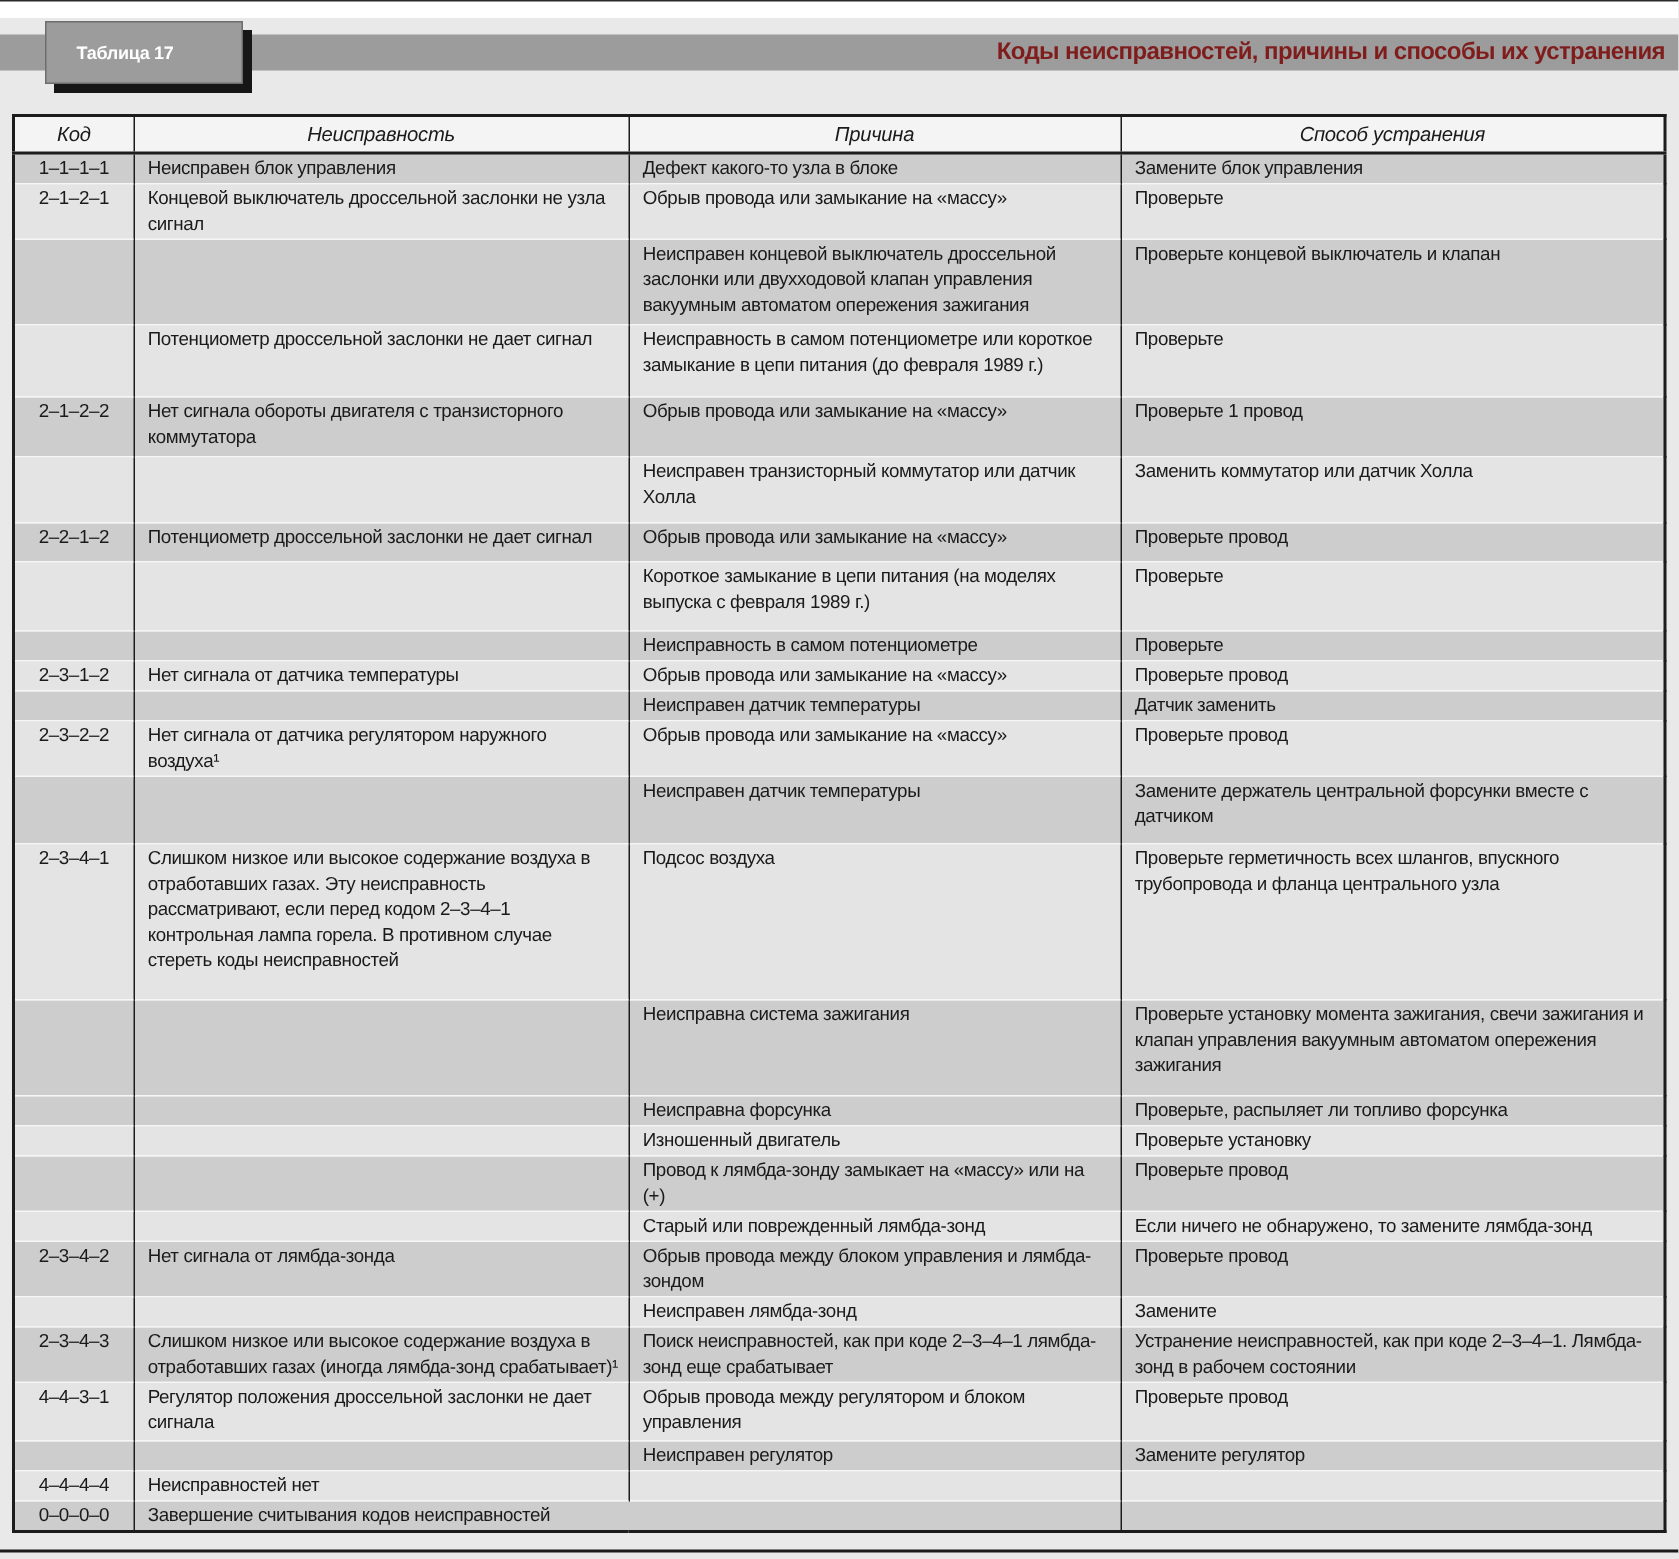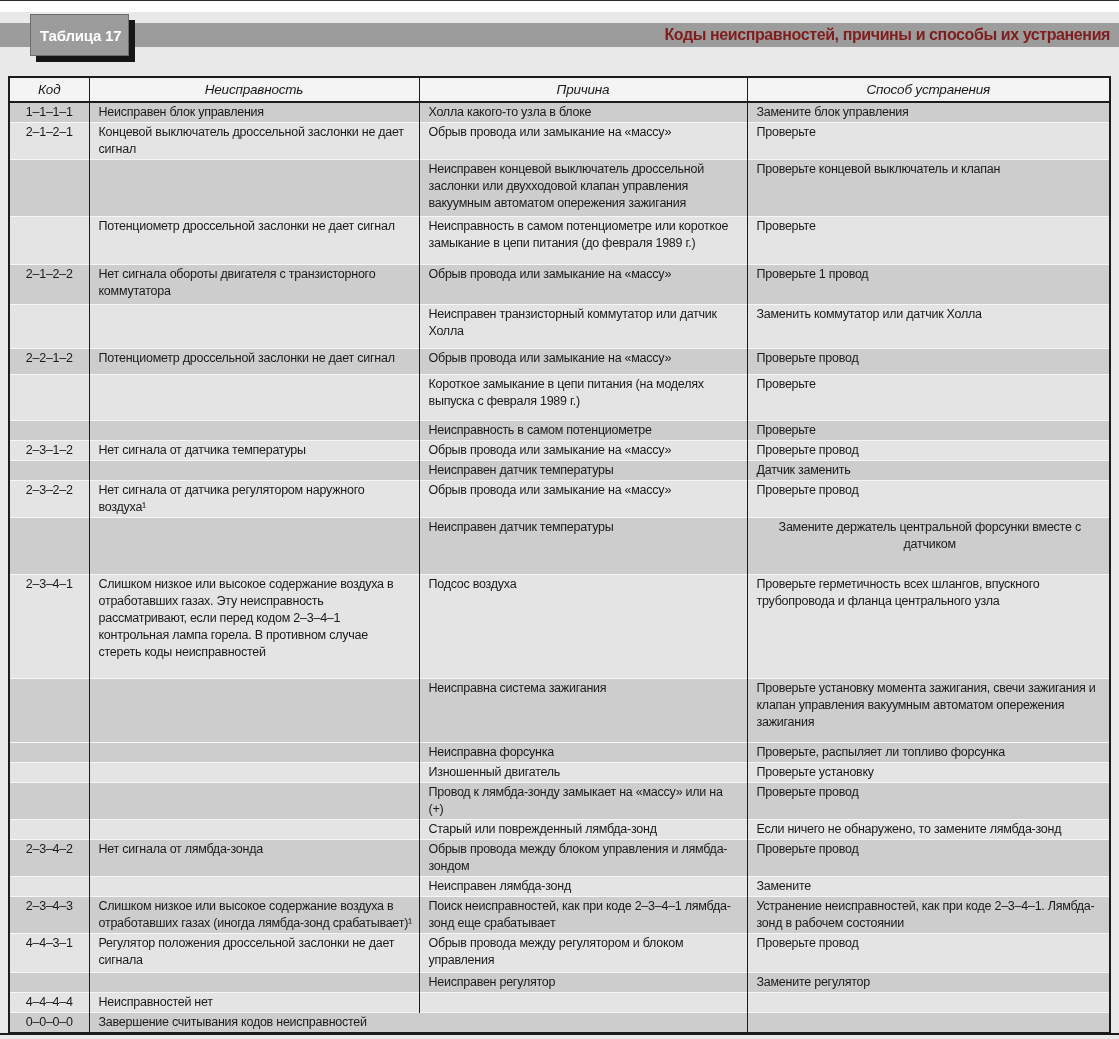--- a/index.html
+++ b/index.html
@@ -15,27 +15,27 @@
   .title-bar{
     position:absolute;top:11px;left:0;right:0;height:24px;
     background:#9c9c9c;
   }
   .title-text{
     position:absolute;right:9px;top:0;line-height:24px;
     color:#7f1d1d;font-weight:bold;font-size:16px;letter-spacing:-0.4px;
     white-space:nowrap;
   }
   .table-badge{
-    position:absolute;left:30px;top:2px;width:99px;height:42px;
+    position:absolute;left:30px;top:2px;width:132px;height:42px;
     background:#9c9c9c;border:1px solid #6d6d6d;
     box-shadow:6px 6px 0 #161616;
     box-sizing:border-box;
     display:flex;align-items:center;
-    padding-left:9px;
-    color:#ffffff;font-weight:bold;font-size:15px;letter-spacing:-0.2px;
+    padding-left:20px;
+    color:#ffffff;font-weight:bold;font-size:12px;letter-spacing:-0.2px;
   }
   table.fault-table{
     width:1103px;margin:14px 8px 0 8px;
     border-collapse:collapse;
     border:2px solid #1c1c1c;
     table-layout:fixed;
   }
   .fault-table col.c-code{width:80px;}
   .fault-table col.c-fault{width:330px;}
   .fault-table col.c-cause{width:328px;}
@@ -85,26 +85,26 @@
       <th>Код</th>
       <th>Неисправность</th>
       <th>Причина</th>
       <th>Способ устранения</th>
     </tr>
   </thead>
   <tbody id="rows-body">
       <tr class="dark">
         <td class="code">1–1–1–1</td>
         <td>Неисправен блок управления</td>
-        <td>Холла какого-то узла в блоке</td>
+        <td>Дефект какого-то узла в блоке</td>
         <td>Замените блок управления</td>
       </tr>
       <tr class="light">
         <td class="code">2–1–2–1</td>
-        <td>Концевой выключатель дроссельной заслонки не дает сигнал</td>
+        <td>Концевой выключатель дроссельной заслонки не узла сигнал</td>
         <td>Обрыв провода или замыкание на «массу»</td>
         <td>Проверьте</td>
       </tr>
       <tr class="dark">
         <td class="code" style="padding-bottom: 4px;"></td>
         <td style="padding-bottom: 4px;"></td>
         <td style="padding-bottom: 4px;">Неисправен концевой выключатель дроссельной заслонки или двухходовой клапан управления вакуумным автоматом опережения зажигания</td>
         <td style="padding-bottom: 4px;">Проверьте концевой выключатель и клапан</td>
       </tr>
       <tr class="light">
@@ -158,21 +158,21 @@
       <tr class="light">
         <td class="code">2–3–2–2</td>
         <td>Нет сигнала от датчика регулятором наружного воздуха¹</td>
         <td>Обрыв провода или замыкание на «массу»</td>
         <td>Проверьте провод</td>
       </tr>
       <tr class="dark">
         <td class="code" style="padding-bottom: 9px;"></td>
         <td style="padding-bottom: 9px;"></td>
         <td style="padding-bottom: 9px;">Неисправен датчик температуры</td>
-        <td style="padding-bottom: 21px; text-align: center;">Замените держатель центральной форсунки вместе с датчиком</td>
+        <td style="padding-bottom: 9px;">Замените держатель центральной форсунки вместе с датчиком</td>
       </tr>
       <tr class="light">
         <td class="code" style="padding-bottom: 17px;">2–3–4–1</td>
         <td style="padding-bottom: 17px;">Слишком низкое или высокое содержание воздуха в отработавших газах. Эту неисправность рассматривают, если перед кодом 2–3–4–1 контрольная лампа горела. В противном случае стереть коды неисправностей</td>
         <td style="padding-bottom: 17px;">Подсос воздуха</td>
         <td style="padding-bottom: 17px;">Проверьте герметичность всех шлангов, впускного трубопровода и фланца центрального узла</td>
       </tr>
       <tr class="dark">
         <td class="code" style="padding-bottom: 11px;"></td>
         <td style="padding-bottom: 11px;"></td>

